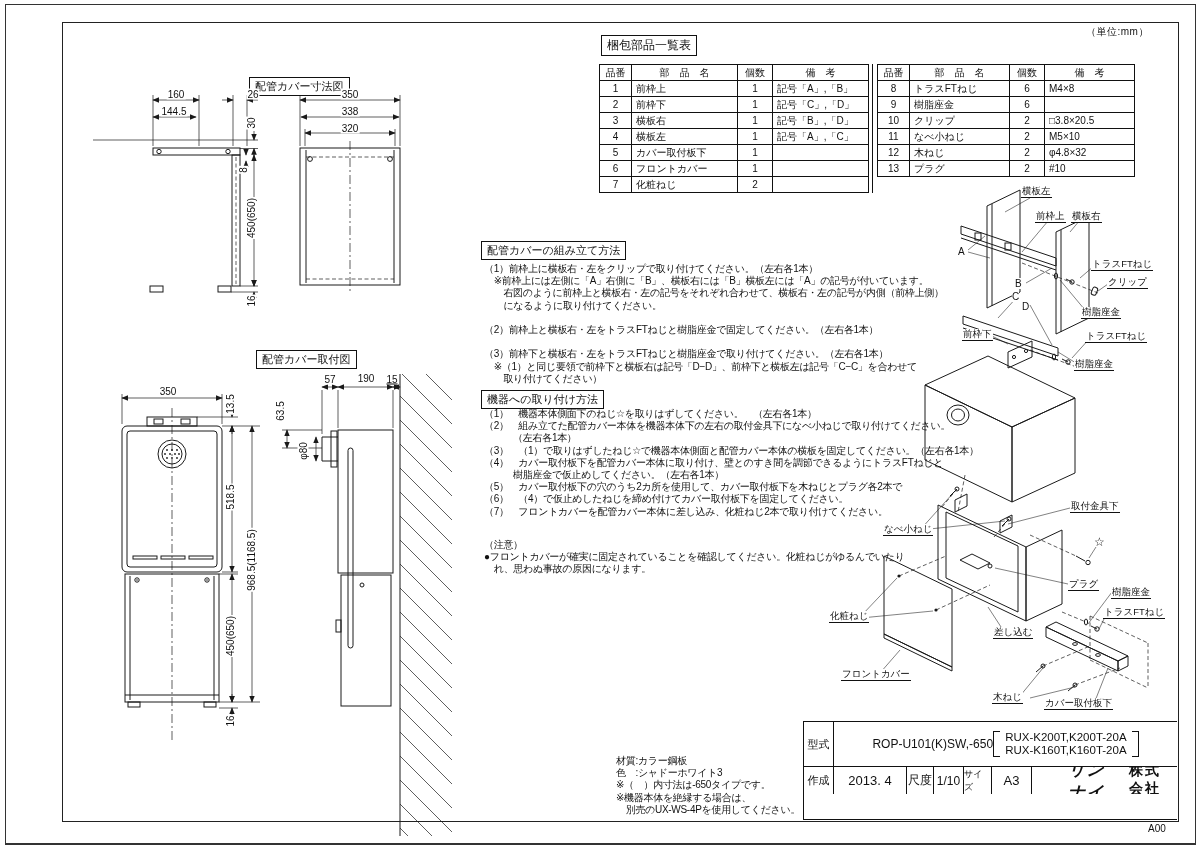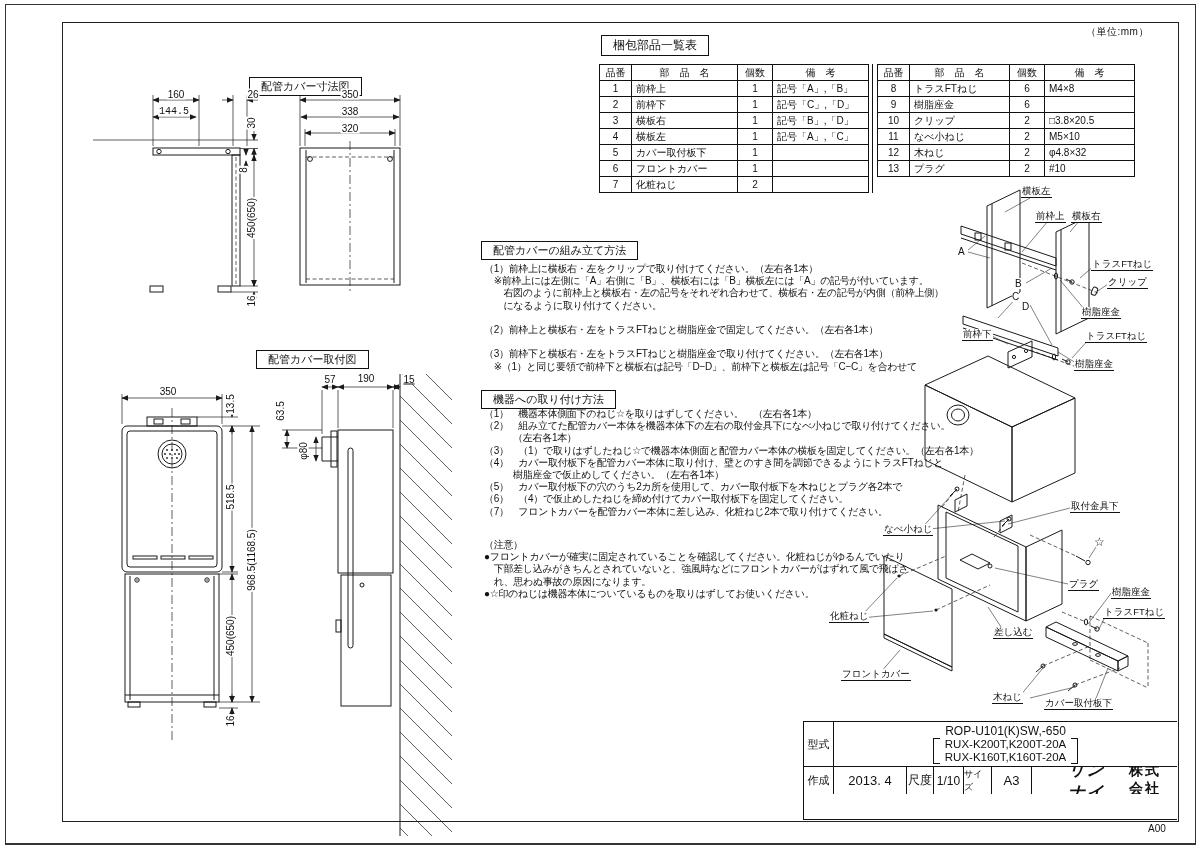--- a/index.html
+++ b/index.html
@@ -4,21 +4,21 @@
 <style>
   html,body{margin:0;padding:0;background:#e8e8e8;}
   .sheet{position:relative;width:1200px;height:848px;background:#ffffff;overflow:hidden;
          font-family:"Liberation Sans","DejaVu Sans",sans-serif;color:#111;}
   .outer-border{position:absolute;left:5px;top:4px;width:1189px;height:838px;
                 border:1px solid #333;border-bottom-width:2px;}
   .inner-frame{position:absolute;left:62px;top:22px;width:1115px;height:798px;border:1px solid #222;}
   .art{position:absolute;left:0;top:0;}
   .units-note{position:absolute;left:1086px;top:25px;font-size:10px;letter-spacing:.5px;}
   .sheet-code{position:absolute;left:1148px;top:823px;font-size:10px;}
-  .boxtitle{position:absolute;border:1px solid #111;padding:1px 11px;font-size:11px;background:#fff;white-space:nowrap;}
+  .boxtitle{position:absolute;border:1px solid #111;padding:1px 5px;font-size:11px;background:#fff;white-space:nowrap;}
   .ptable{position:absolute;border-collapse:collapse;table-layout:fixed;background:#fff;padding-left:14px;}
   .ptable th,.ptable td{border:1px solid #111;height:15px;font-size:10px;font-weight:normal;
                         overflow:hidden;white-space:nowrap;padding:0 2px;}
   .ptable th{text-align:center;}
   .ptable td.c{text-align:center;}
   .ptable td.l{text-align:left;padding-left:4px;}
   .vsep{position:absolute;width:1px;background:#111;}
   .tblock{position:absolute;font-size:10px;line-height:12.2px;letter-spacing:-.3px;}
   .tline{white-space:pre;min-height:12.2px;}
   .dimh,.dimv{position:absolute;font-size:10px;white-space:nowrap;background:#fff;padding:0 1px;line-height:11px;}
@@ -33,21 +33,21 @@
       border-right:none;background:#fff;display:flex;flex-direction:column;box-sizing:border-box;}
   .tb *{box-sizing:border-box;}
   .tb-row{display:flex;width:100%;}
   .tb-cell{border-right:1px solid #111;border-bottom:1px solid #111;display:flex;
            align-items:center;justify-content:center;overflow:hidden;}
   .tb-cell.lab{font-size:11px;}
   .tb-cell.lab-s{font-size:9px;}
   .tb-cell.val{font-size:12px;}
   .tb-cell:last-child{border-right:none;}
   .tb-row:last-child .tb-cell{border-bottom:none;}
-  .model-wrap{display:flex;flex-direction:column;align-items:center;justify-content:space-between;line-height:13px;}
+  .model-wrap{display:flex;flex-direction:row;align-items:center;justify-content:space-between;line-height:13px;}
   .model-main{font-size:12px;}
   .model-brkt{display:flex;align-items:stretch;}
   .bkt{width:7px;border:1.5px solid #111;}
   .bkt.lft{border-right:none;}
   .bkt.rgt{border-left:none;}
   .model-subs{display:flex;flex-direction:column;padding:0 5px;font-size:11.5px;line-height:13px;text-align:center;}
   .company{font-weight:bold;display:flex;align-items:baseline;gap:6px;}
   .company .logo{font-size:17px;font-style:italic;letter-spacing:1px;}
   .company .sfx{font-size:14px;letter-spacing:2px;}
   svg .s{stroke:#1a1a1a;fill:none;stroke-width:1;}
@@ -433,72 +433,71 @@
       <tr>
           <td class="c">13</td>
           <td class="l">プラグ</td>
           <td class="c">2</td>
           <td class="l">#10</td>
         </tr>
     </tbody>
   </table>
 
   <span class="dimh" style="left:176px;top:94px;">160</span>
-  <span class="dimh" style="left:174px;top:111px;font-family:Liberation Mono, monospace;">144.5</span>
+  <span class="dimh" style="left:174px;top:111px;">144.5</span>
   <span class="dimh" style="left:253px;top:94px;">26</span>
   <span class="dimv" style="left:251px;top:123px;">30</span>
   <span class="dimv" style="left:243px;top:170px;">8</span>
   <span class="dimv" style="left:251px;top:218px;">450(650)</span>
   <span class="dimv" style="left:251px;top:301px;">16</span>
   <span class="dimh" style="left:350px;top:94px;">350</span>
   <span class="dimh" style="left:350px;top:111px;">338</span>
   <span class="dimh" style="left:350px;top:128px;">320</span>
 
   <span class="dimh" style="left:168px;top:391px;">350</span>
   <span class="dimv" style="left:230px;top:404px;">13.5</span>
   <span class="dimv" style="left:230px;top:497px;">518.5</span>
   <span class="dimv" style="left:251px;top:560px;">968.5(1168.5)</span>
   <span class="dimv" style="left:230px;top:636px;">450(650)</span>
   <span class="dimv" style="left:230px;top:721px;">16</span>
   <span class="dimh" style="left:330px;top:379px;">57</span>
   <span class="dimh" style="left:366px;top:378px;">190</span>
-  <span class="dimh" style="left:409px;top:379px;text-decoration:underline;">15</span>
+  <span class="dimh" style="left:392px;top:379px;text-decoration:underline;">15</span>
   <span class="dimv" style="left:280px;top:411px;">63.5</span>
   <span class="dimv" style="left:303px;top:451px;">φ80</span>
 
   <div class="tblock" style="left:484px;top:263px;">
     <div class="tline">（1）前枠上に横板右・左をクリップで取り付けてください。（左右各1本）</div>
     <div class="tline">　※前枠上には左側に「A」右側に「B」、横板右には「B」横板左には「A」の記号が付いています。</div>
     <div class="tline">　　右図のように前枠上と横板右・左の記号をそれぞれ合わせて、横板右・左の記号が内側（前枠上側）</div>
     <div class="tline">　　になるように取り付けてください。</div>
     <div class="tline"></div>
     <div class="tline">（2）前枠上と横板右・左をトラスFTねじと樹脂座金で固定してください。（左右各1本）</div>
     <div class="tline"></div>
     <div class="tline">（3）前枠下と横板右・左をトラスFTねじと樹脂座金で取り付けてください。（左右各1本）</div>
     <div class="tline">　※（1）と同じ要領で前枠下と横板右は記号「D−D」、前枠下と横板左は記号「C−C」を合わせて</div>
+    <div class="tline">　　取り付けてください）</div>
   </div>
 
   <div class="tblock" style="left:484px;top:408px;">
     <div class="tline">（1）　機器本体側面下のねじ☆を取りはずしてください。　（左右各1本）</div>
     <div class="tline">（2）　組み立てた配管カバー本体を機器本体下の左右の取付金具下になべ小ねじで取り付けてください。</div>
     <div class="tline">　　　（左右各1本）</div>
     <div class="tline">（3）　（1）で取りはずしたねじ☆で機器本体側面と配管カバー本体の横板を固定してください。（左右各1本）</div>
     <div class="tline">（4）　カバー取付板下を配管カバー本体に取り付け、壁とのすき間を調節できるようにトラスFTねじと</div>
     <div class="tline">　　　樹脂座金で仮止めしてください。（左右各1本）</div>
     <div class="tline">（5）　カバー取付板下の穴のうち2カ所を使用して、カバー取付板下を木ねじとプラグ各2本で</div>
     <div class="tline">（6）　（4）で仮止めしたねじを締め付けてカバー取付板下を固定してください。</div>
     <div class="tline">（7）　フロントカバーを配管カバー本体に差し込み、化粧ねじ2本で取り付けてください。</div>
   </div>
 
   <div class="tblock" style="left:484px;top:539px;">
     <div class="tline">（注意）</div>
     <div class="tline">●フロントカバーが確実に固定されていることを確認してください。化粧ねじがゆるんでいたり</div>
-    <div class="tline">　下部差し込みがきちんとされていないと、強風時などにフロントカバーがはずれて風で飛ばさ</div>
     <div class="tline">　れ、思わぬ事故の原因になります。</div>
-    <div class="tline">●☆印のねじは機器本体についているものを取りはずしてお使いください。</div>
   </div>
 
   <span class="plbl" style="left:1021px;top:186px;">横板左</span>
   <span class="plbl" style="left:1035px;top:211px;">前枠上</span>
   <span class="plbl" style="left:1071px;top:211px;">横板右</span>
   <span class="plbl" style="left:1091px;top:259px;">トラスFTねじ</span>
   <span class="plbl" style="left:1107px;top:277px;">クリップ</span>
   <span class="plbl" style="left:1081px;top:307px;">樹脂座金</span>
   <span class="plbl" style="left:962px;top:329px;">前枠下</span>
   <span class="plbl" style="left:1085px;top:331px;">トラスFTねじ</span>
@@ -513,20 +512,27 @@
   <span class="star" style="left:1094px;top:536px;">☆</span>
   <span class="plbl" style="left:1068px;top:579px;">プラグ</span>
   <span class="plbl" style="left:1111px;top:587px;">樹脂座金</span>
   <span class="plbl" style="left:1103px;top:607px;">トラスFTねじ</span>
   <span class="plbl" style="left:993px;top:627px;">差し込む</span>
   <span class="plbl" style="left:829px;top:611px;">化粧ねじ</span>
   <span class="plbl" style="left:841px;top:669px;">フロントカバー</span>
   <span class="plbl" style="left:992px;top:692px;">木ねじ</span>
   <span class="plbl" style="left:1044px;top:698px;">カバー取付板下</span>
 
+  <div class="tblock" style="left:616px;top:755px;line-height:11.6px;">
+    <div class="tline">材質:カラー鋼板</div>
+    <div class="tline">色　:シャドーホワイト3</div>
+    <div class="tline">※（　）内寸法は-650タイプです。</div>
+    <div class="tline">※機器本体を絶縁する場合は、</div>
+    <div class="tline">　別売のUX-WS-4Pを使用してください。</div>
+  </div>
 
   <div class="tb">
     <div class="tb-row" style="height:45px;">
       <div class="tb-cell lab" style="width:30px;">型式</div>
       <div class="tb-cell" style="flex:1;">
         <div class="model-wrap">
           <div class="model-main">ROP-U101(K)SW,-650</div>
           <div class="model-brkt">
             <span class="bkt lft"></span>
             <span class="model-subs">

